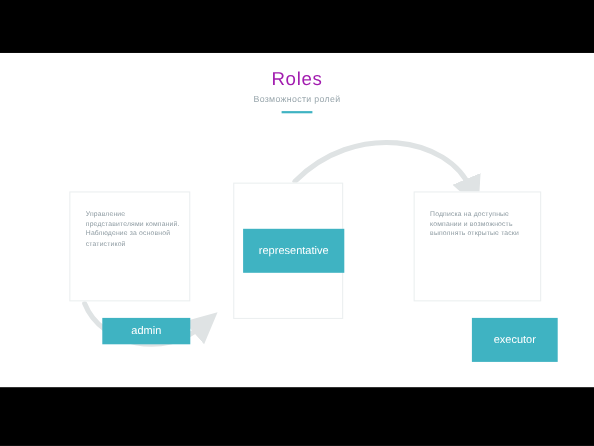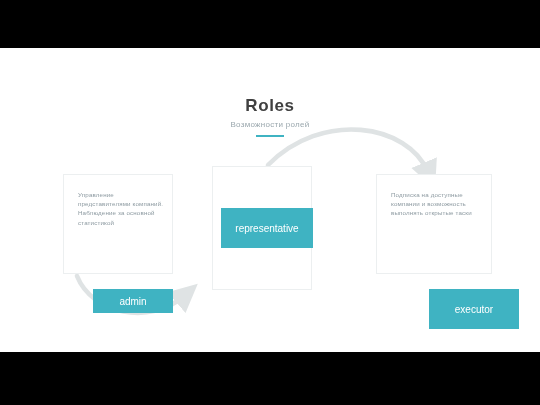--- a/index.html
+++ b/index.html
@@ -42,25 +42,24 @@
   
   #header {
     position: absolute;
     left: 0;
     top: 14px;
     width: 540px;
     text-align: center;
   }
   #title {
     font-size: 17px;
-    color: #404040;
+    color: #a21caf;
     letter-spacing: .6px;
-    font-weight: 700;
+    font-weight: 400;
     line-height: 20px;
-    margin-top: 34px;
   }
   #subtitle {
     margin-top: 3px;
     font-size: 8px;
     color: #9aa7ad;
     letter-spacing: .3px;
     line-height: 11px;
     text-align: center;
   }
   #title-rule {
@@ -114,21 +113,21 @@
     text-align: center;
     display: flex;
     align-items: center;
     justify-content: center;
     box-sizing: border-box;
     padding: 0 8px;
     word-break: break-all;
   }
   #badge-admin          { left: 93px;  top: 241px; width: 80px;  height: 24px; }
   #badge-representative { left: 221px; top: 160px; width: 92px;  height: 40px; }
-  #badge-executor       { left: 429px; top: 241px; width: 90px;  height: 40px; }
+  #badge-executor       { left: 429px; top: 241px; width: 78px;  height: 40px; }
 </style>
 </head>
 <body>
 
 <div id="frame">
 
   <div id="slide">
 
     <div id="header">
       <div id="title">Roles</div>

